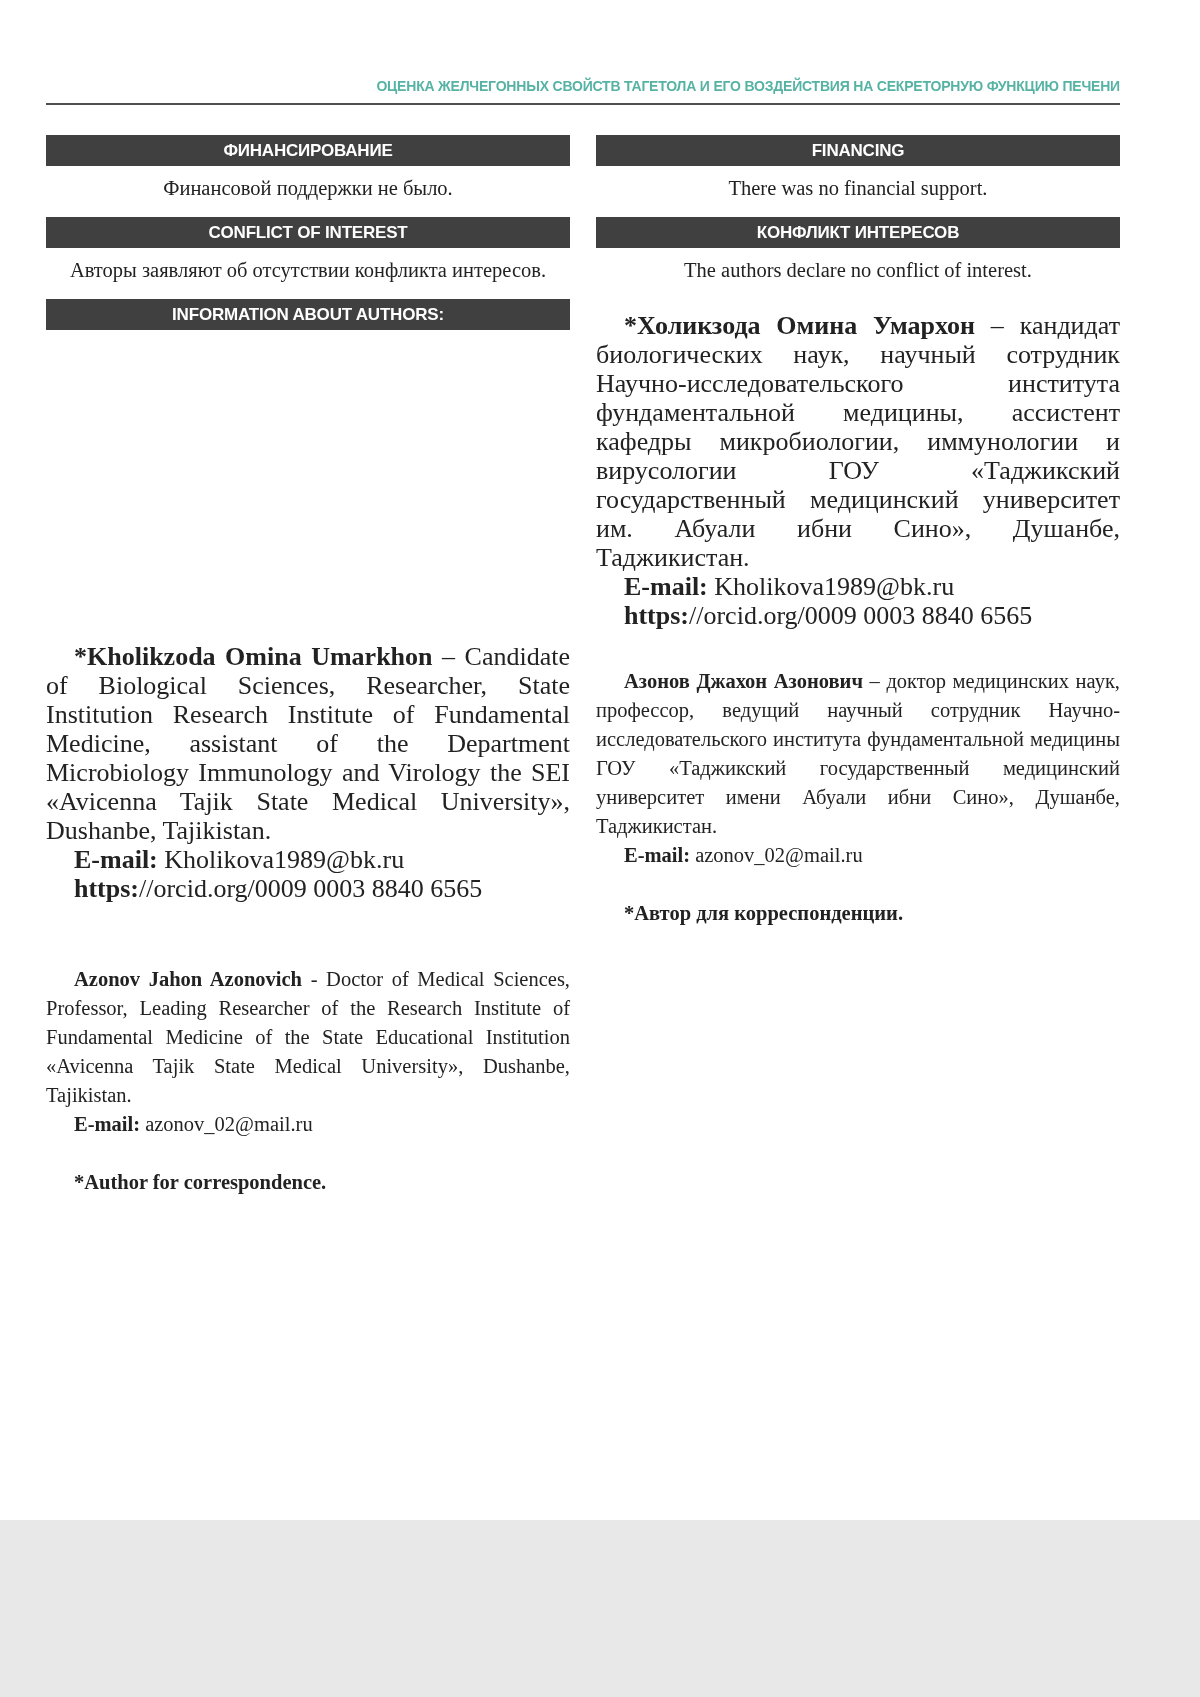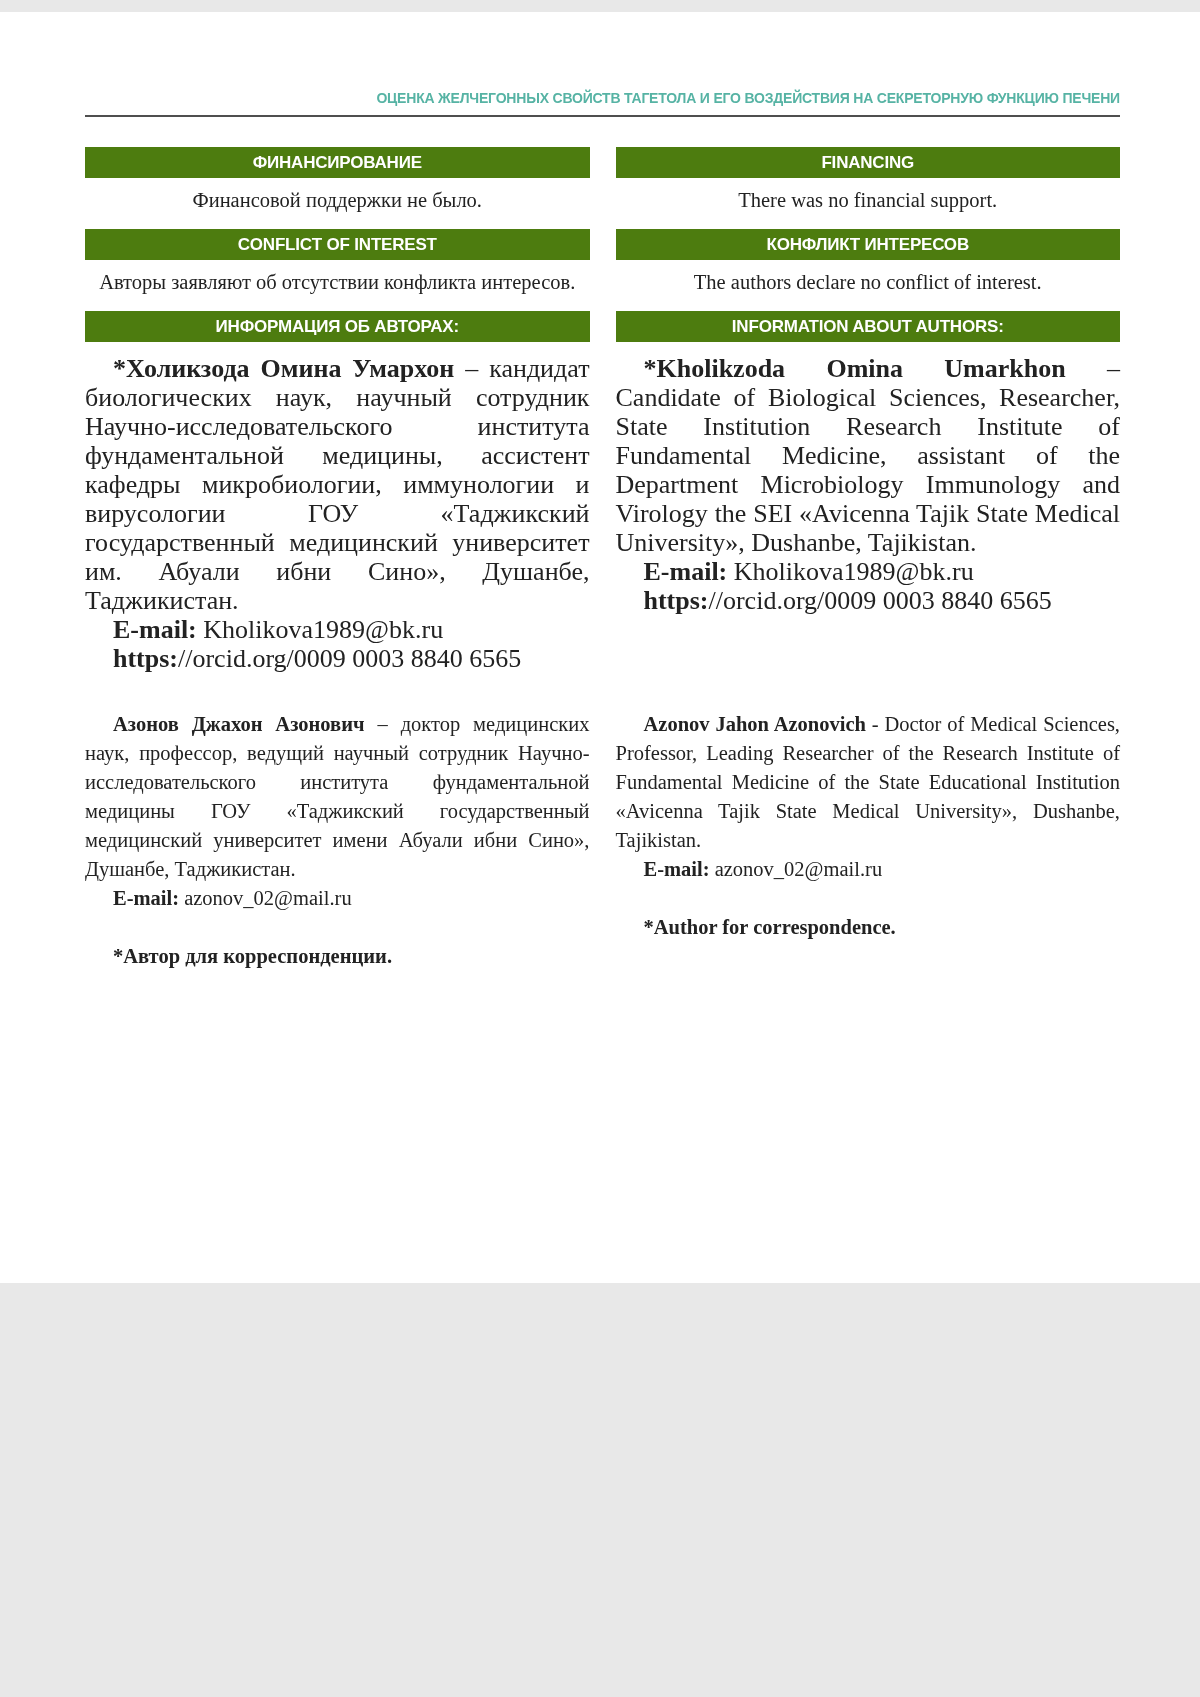--- a/index.html
+++ b/index.html
@@ -1,23 +1,23 @@
 <!DOCTYPE html>
 <html lang="ru"><head>
 <meta charset="utf-8">
 <style>
   html, body { margin: 0; padding: 0; background: #e8e8e8; }
   .page {
     position: relative;
     width: 1200px;
-    height: 1271px;
-    margin: 12px auto;
+    height: 1520px;
+    margin: 0 auto;
     background: #ffffff;
     box-sizing: border-box;
-    padding: 78px 80px 0 85px;
+    padding: 78px 80px 0 46px;
     font-family: "Liberation Serif", "DejaVu Serif", serif;
     color: #222222;
   }
   .running-head {
     font-family: "Liberation Sans", "DejaVu Sans", sans-serif;
     font-weight: 700;
     font-size: 14px;
     line-height: 1.2;
     letter-spacing: -0.2px;
     text-align: right;
@@ -27,21 +27,21 @@
   .head-rule { height: 2.5px; background: #4f4f4f; }
   .grid {
     margin-top: 30px;
     display: grid;
     grid-template-columns: 1fr 1fr;
     column-gap: 26px;
     align-items: start;
   }
   .bar {
     height: 31px;
-    background: #4d7c0f;
+    background: #404040;
     color: #ffffff;
     display: flex;
     align-items: center;
     justify-content: center;
     font-family: "Liberation Sans", "DejaVu Sans", sans-serif;
     font-weight: 700;
     font-size: 17px;
     letter-spacing: -0.2px;
   }
   .mini {
@@ -118,21 +118,20 @@
 
     <div class="mini" lang="ru">Финансовой поддержки не было.</div>
     <div class="mini" lang="en">There was no financial support.</div>
 
     <div class="bar">CONFLICT OF INTEREST</div>
     <div class="bar">КОНФЛИКТ ИНТЕРЕСОВ</div>
 
     <div class="mini" lang="ru">Авторы заявляют об отсутствии конфликта интересов.</div>
     <div class="mini" lang="en">The authors declare no conflict of interest.</div>
 
-    <div class="bar">ИНФОРМАЦИЯ ОБ АВТОРАХ:</div>
     <div class="bar">INFORMATION ABOUT AUTHORS:</div>
 
     <div class="authors-cell" lang="ru">
       <p class="para"><b>*Холикзода Омина Умархон</b><span> – кандидат биологических наук, научный сотрудник Научно-исследовательского института фундаментальной медицины, ассистент кафедры микробиологии, иммунологии и вирусологии ГОУ «Таджикский государственный медицинский университет им. Абуали ибни Сино», Душанбе, Таджикистан.</span></p>
       <p class="line"><b>E-mail:</b><span> Kholikova1989@bk.ru</span></p>
       <p class="line"><b>https:</b><span>//orcid.org/0009 0003 8840 6565</span></p>
     </div>
     <div class="authors-cell" lang="en">
       <p class="para"><b>*Kholikzoda Omina Umarkhon</b><span> – Candidate of Biological Sciences, Researcher, State Institution Research Institute of Fundamental Medicine, assistant of the Department Microbiology Immunology and Virology the SEI «Avicenna Tajik State Medical University», Dushanbe, Tajikistan.</span></p>
       <p class="line"><b>E-mail:</b><span> Kholikova1989@bk.ru</span></p>

